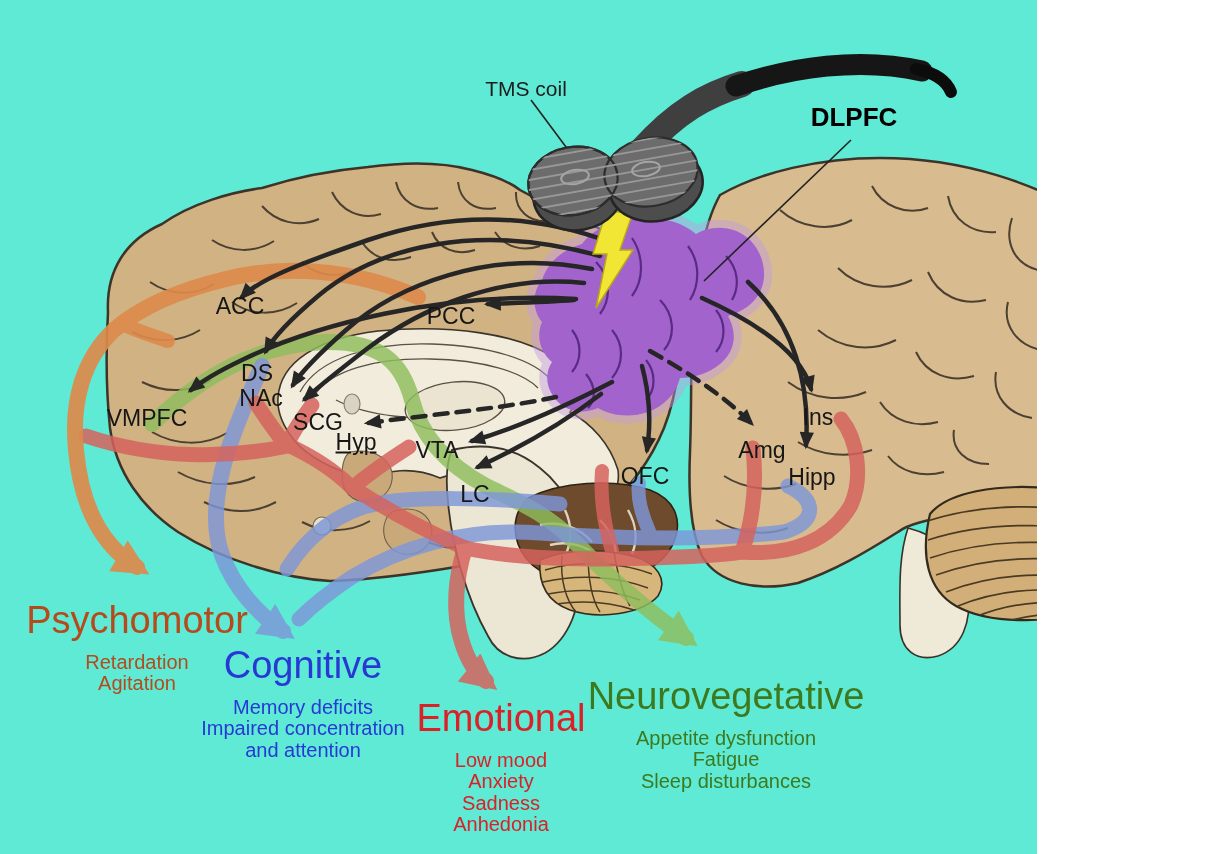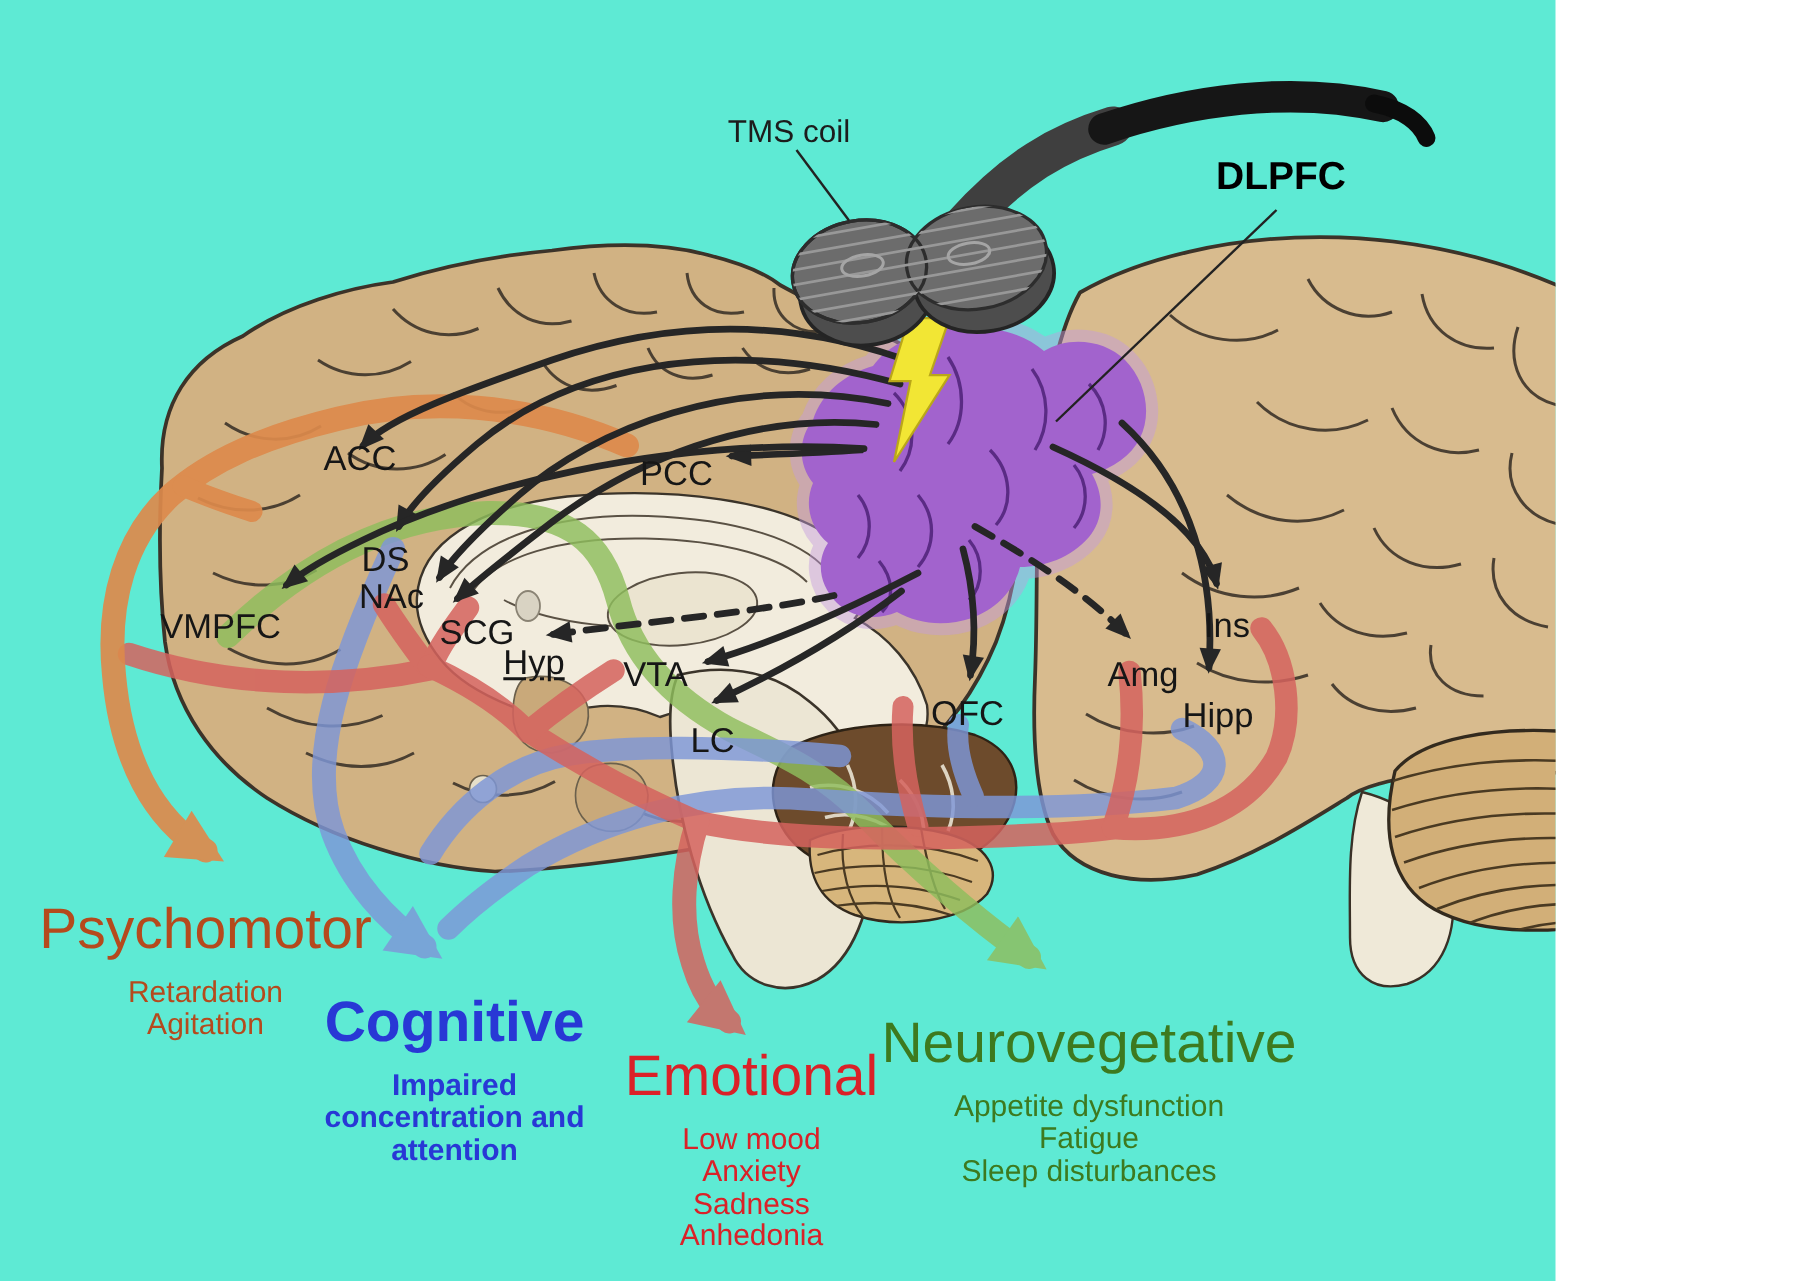--- a/index.html
+++ b/index.html
@@ -233,23 +233,24 @@
 <span class="lbl" style="left:812px;top:477px;">Hipp</span>
 
 <div class="cat" style="left:137px;top:601px;">
   <div class="cat-h c-psy">Psychomotor</div>
   <div class="cat-s c-psy">
     <div>Retardation</div>
     <div>Agitation</div>
   </div>
 </div>
 
-<div class="cat" style="left:303px;top:663px;font-weight:bold;">
+<div class="cat" style="left:303px;top:646px;">
   <div class="cat-h c-cog">Cognitive</div>
   <div class="cat-s c-cog">
+    <div>Memory deficits</div>
     <div class="wrap">Impaired concentration and attention</div>
   </div>
 </div>
 
 <div class="cat" style="left:726px;top:677px;">
   <div class="cat-h c-neu">Neurovegetative</div>
   <div class="cat-s c-neu">
     <div>Appetite dysfunction</div>
     <div>Fatigue</div>
     <div>Sleep disturbances</div>

